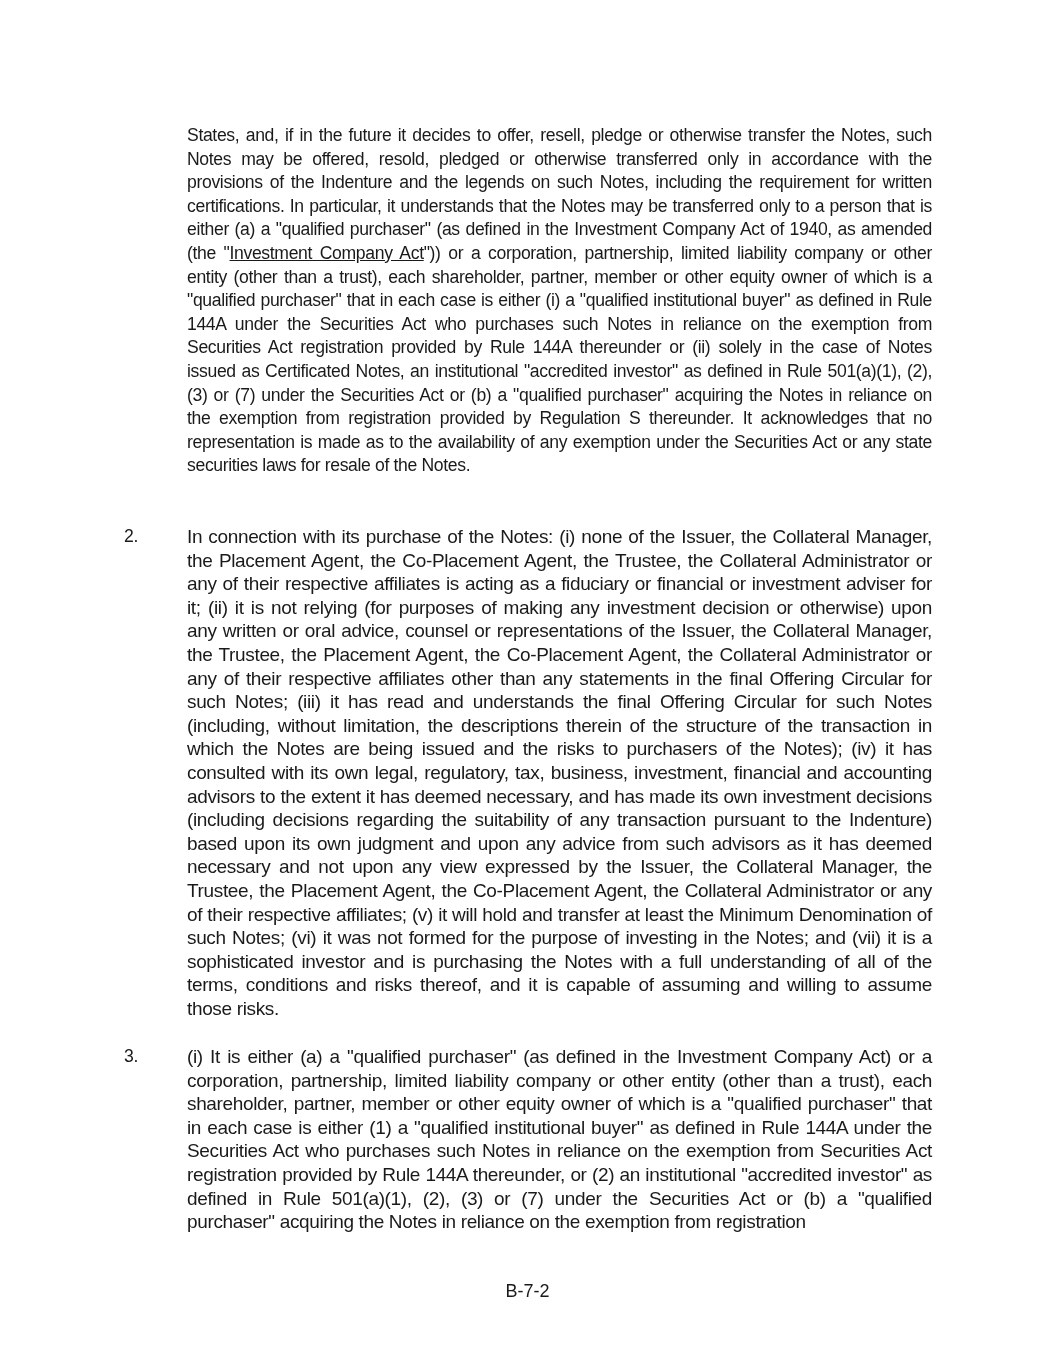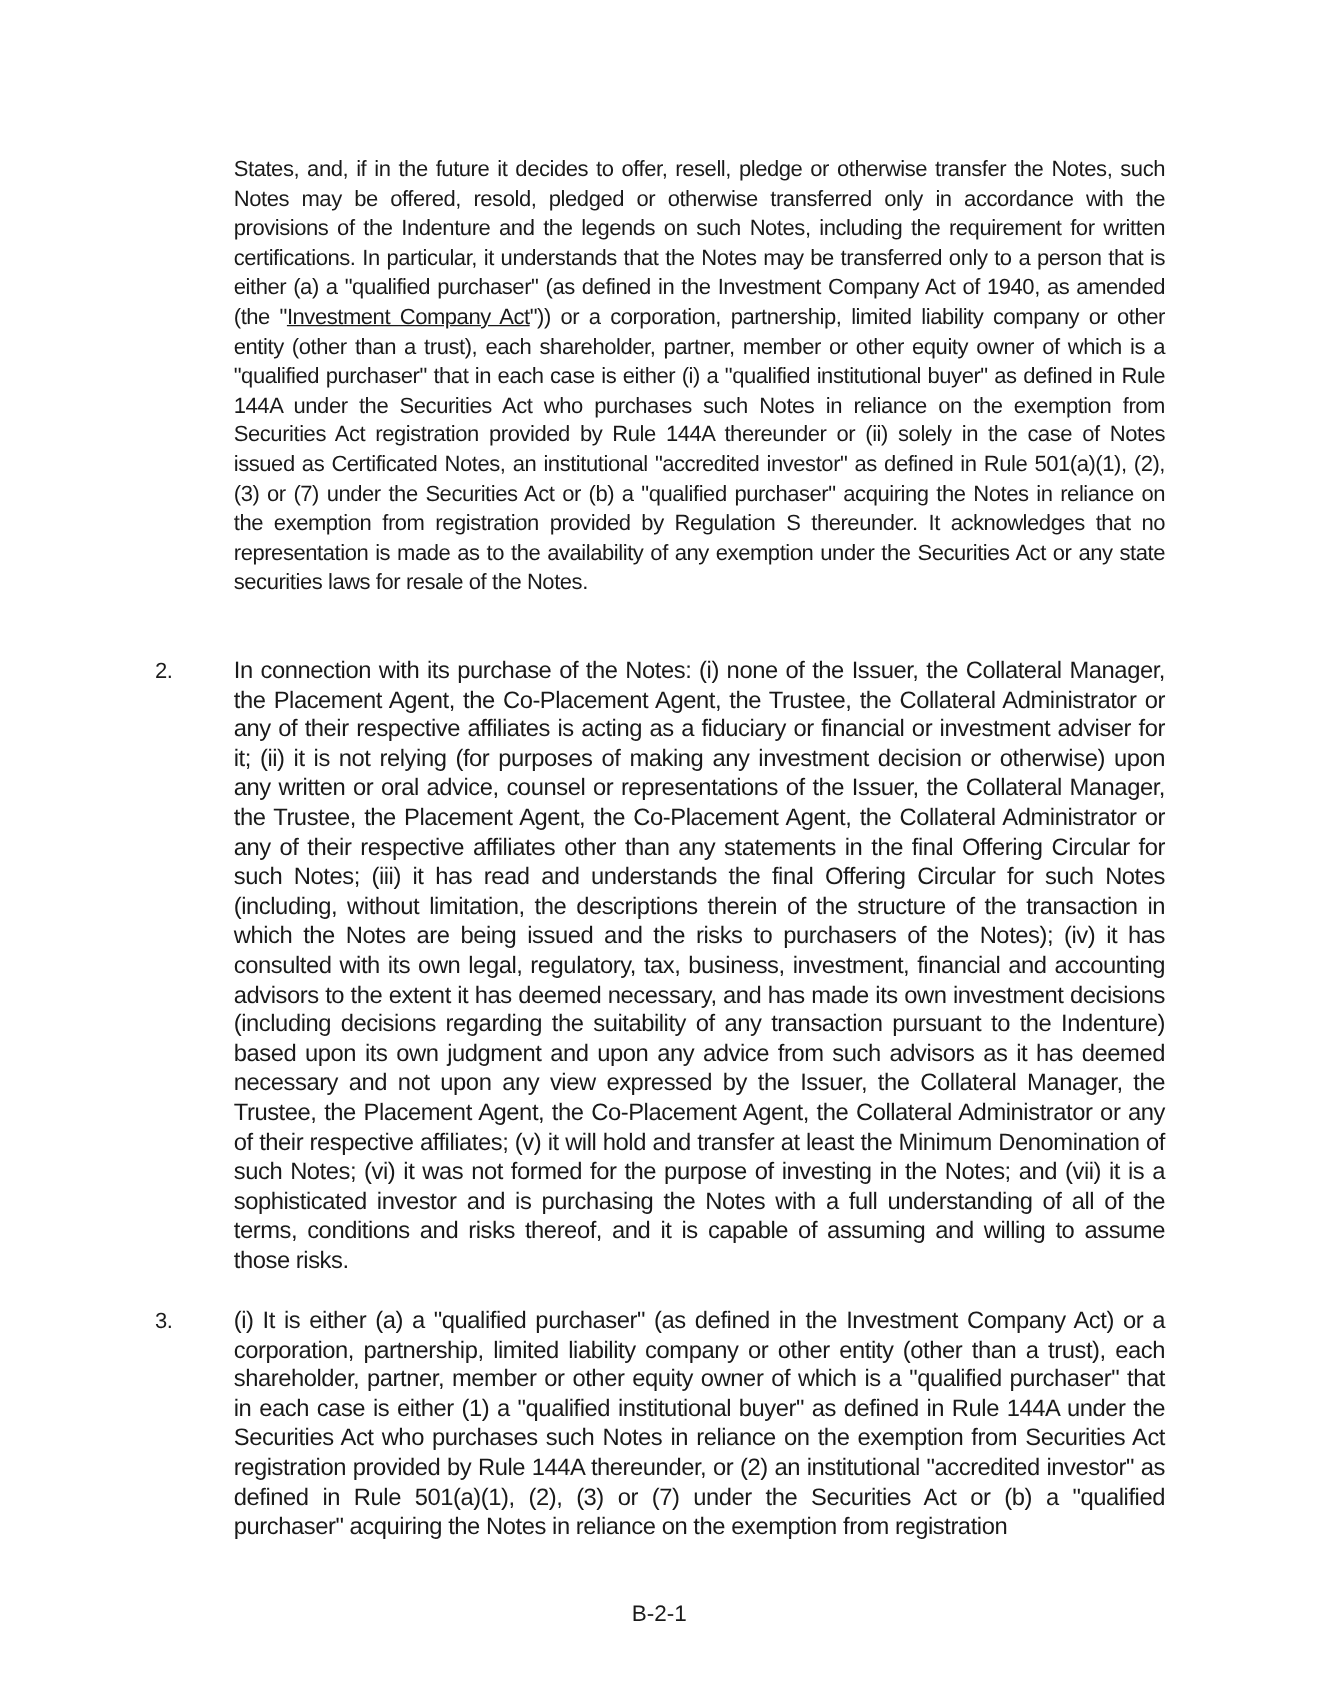--- a/index.html
+++ b/index.html
@@ -85,15 +85,15 @@
   <div class="item item-2">
     <span class="item-num">2.</span>
     <p class="item-text" style="margin:0;">In connection with its purchase of the Notes:  (i) none of the Issuer, the Collateral Manager, the Placement Agent, the Co-Placement Agent, the Trustee, the Collateral Administrator or any of their respective affiliates is acting as a fiduciary or financial or investment adviser for it; (ii) it is not relying (for purposes of making any investment decision or otherwise) upon any written or oral advice, counsel or representations of the Issuer, the Collateral Manager, the Trustee, the Placement Agent, the Co-Placement Agent, the Collateral Administrator or any of their respective affiliates other than any statements in the final Offering Circular for such Notes; (iii) it has read and understands the final Offering Circular for such Notes (including, without limitation, the descriptions therein of the structure of the transaction in which the Notes are being issued and the risks to purchasers of the Notes); (iv) it has consulted with its own legal, regulatory, tax, business, investment, financial and accounting advisors to the extent it has deemed necessary, and has made its own investment decisions (including decisions regarding the suitability of any transaction pursuant to the Indenture) based upon its own judgment and upon any advice from such advisors as it has deemed necessary and not upon any view expressed by the Issuer, the Collateral Manager, the Trustee, the Placement Agent, the Co-Placement Agent, the Collateral Administrator or any of their respective affiliates; (v) it will hold and transfer at least the Minimum Denomination of such Notes; (vi) it was not formed for the purpose of investing in the Notes; and (vii) it is a sophisticated investor and is purchasing the Notes with a full understanding of all of the terms, conditions and risks thereof, and it is capable of assuming and willing to assume those risks.</p>
   </div>
 
   <div class="item item-3">
     <span class="item-num">3.</span>
     <p class="item-text" style="margin:0;">(i) It is either (a) a "qualified purchaser" (as defined in the Investment Company Act) or a corporation, partnership, limited liability company or other entity (other than a trust), each shareholder, partner, member or other equity owner of which is a "qualified purchaser" that in each case is either (1) a "qualified institutional buyer" as defined in Rule 144A under the Securities Act who purchases such Notes in reliance on the exemption from Securities Act registration provided by Rule 144A thereunder, or (2) an institutional "accredited investor" as defined in Rule 501(a)(1), (2), (3) or (7) under the Securities Act or (b) a "qualified purchaser" acquiring the Notes in reliance on the exemption from registration</p>
   </div>
 
-  <div class="footer">B-2-1</div>
+  <div class="footer">B-7-2</div>
 
 </div>
 
 </body></html>

